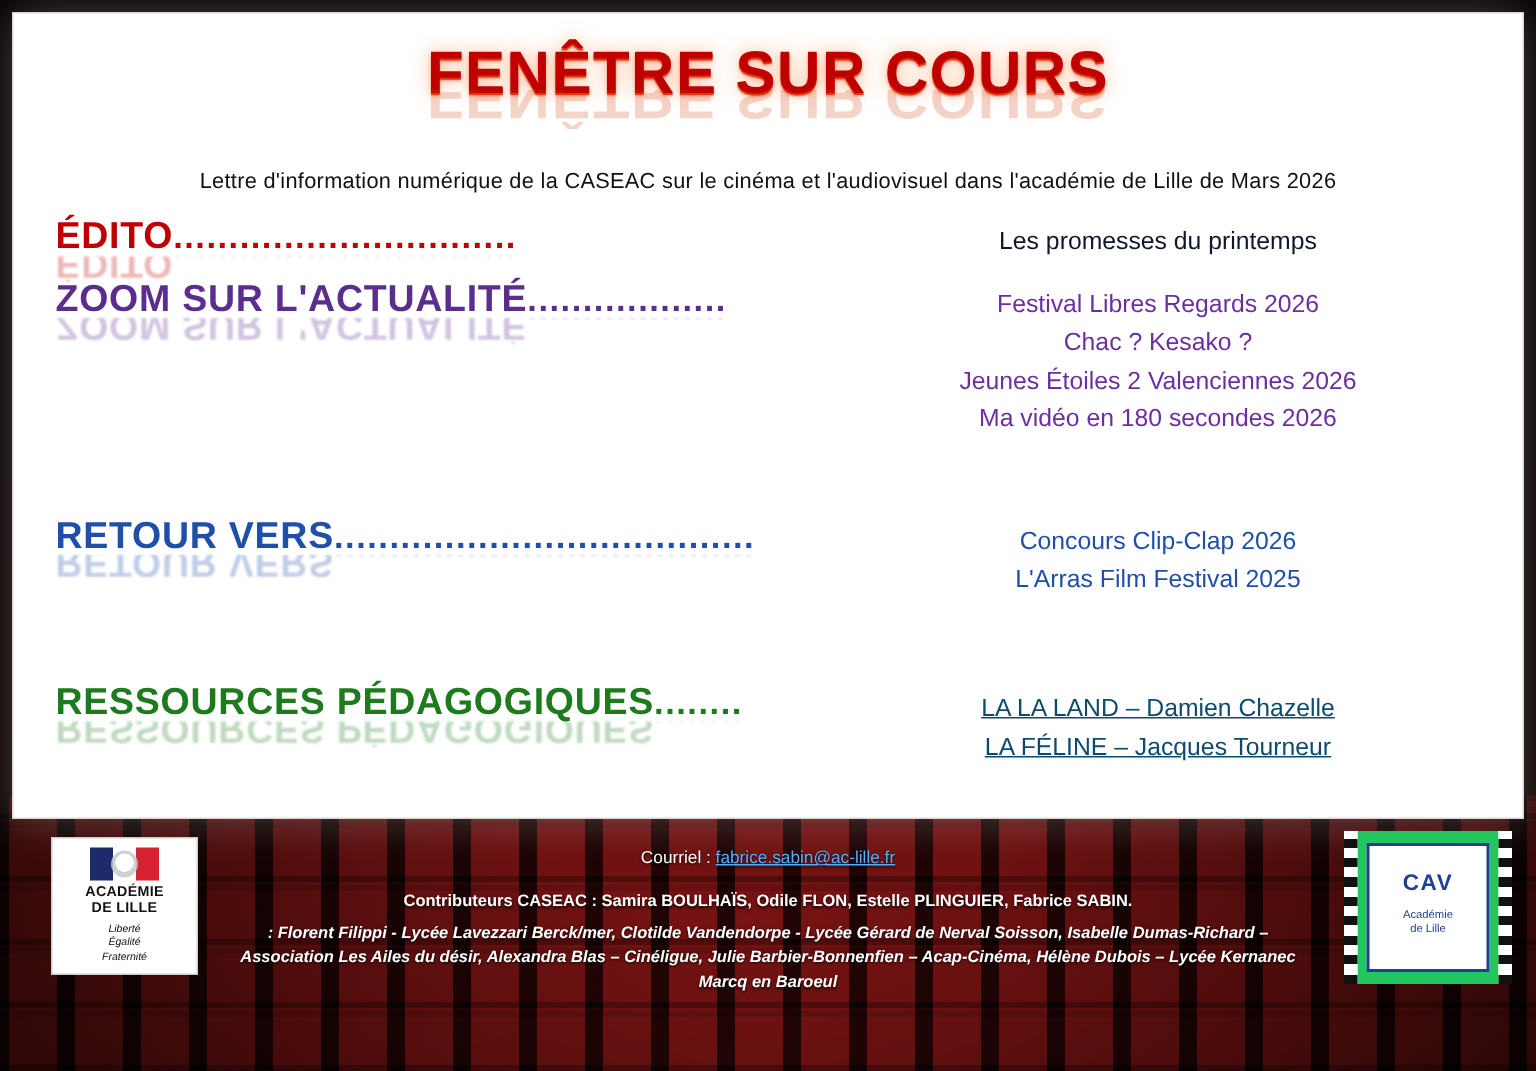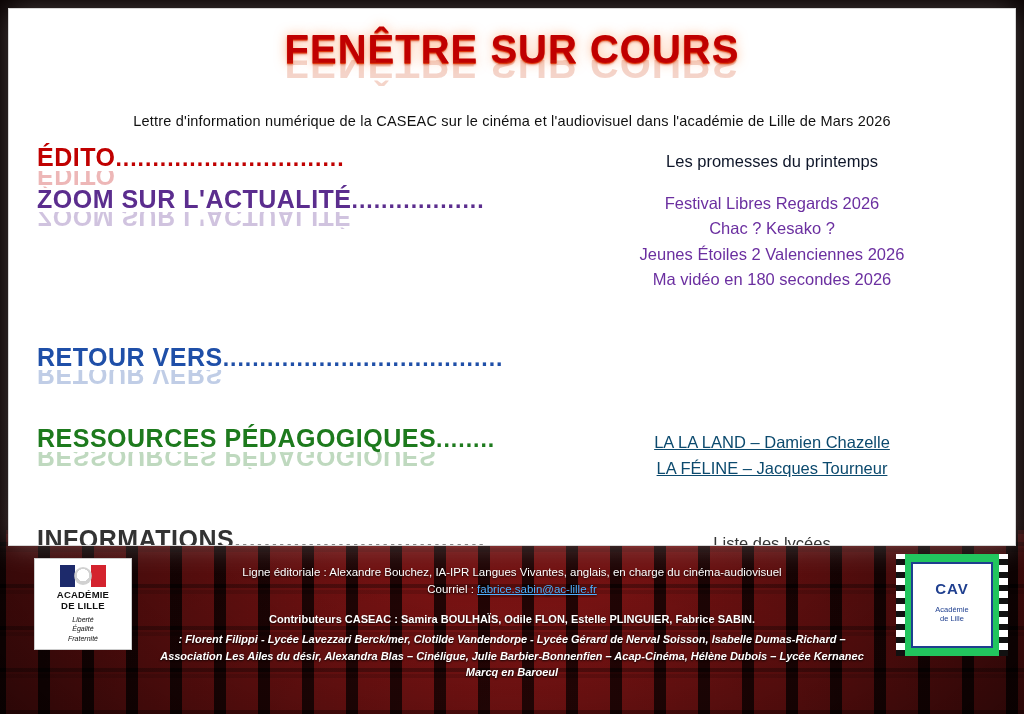--- a/index.html
+++ b/index.html
@@ -344,20 +344,24 @@
         <div class="sec-col">
           <div class="sec-wrap">
             <div class="sec c-retour">
               <span>RETOUR VERS</span><span class="dots">......................................</span>
             </div>
             <div class="sec c-retour mirror">
               <span>RETOUR VERS</span><span class="dots">......................................</span>
             </div>
           </div>
         </div>
+        <div class="items-col">
+          <div class="item it-retour">Concours Clip-Clap 2026</div>
+          <div class="item it-retour">L'Arras Film Festival 2025</div>
+        </div>
       </div>
 
       <div class="row r4">
         <div class="sec-col">
           <div class="sec-wrap">
             <div class="sec c-ress">
               <span>RESSOURCES PÉDAGOGIQUES</span><span class="dots">........</span>
             </div>
             <div class="sec c-ress mirror">
               <span>RESSOURCES PÉDAGOGIQUES</span><span class="dots">........</span>
@@ -393,21 +397,20 @@
     <div class="logo-academie">
       <div class="marianne"></div>
       <div class="l1">ACADÉMIE</div>
       <div class="l1">DE LILLE</div>
       <div class="l2" style="white-space: pre-line;">Liberté
 Égalité
 Fraternité</div>
     </div>
 
     <div class="credits">
-      <div class="line">Ligne éditoriale : Alexandre Bouchez, IA-IPR Langues Vivantes, anglais, en charge du cinéma-audiovisuel</div>
       <div class="line">
         <span>Courriel : </span><span class="mail">fabrice.sabin@ac-lille.fr</span>
       </div>
       <div class="group2 line">Contributeurs CASEAC : Samira BOULHAÏS, Odile FLON, Estelle PLINGUIER, Fabrice SABIN.</div>
       <div class="group3">: Florent Filippi - Lycée Lavezzari Berck/mer, Clotilde Vandendorpe - Lycée Gérard de Nerval Soisson, Isabelle Dumas-Richard – Association Les Ailes du désir, Alexandra Blas – Cinéligue, Julie Barbier-Bonnenfien – Acap-Cinéma, Hélène Dubois – Lycée Kernanec Marcq en Baroeul</div>
     </div>
 
     <div class="film-strip">
       <div class="cav-box">
         <div class="cav">CAV</div>

